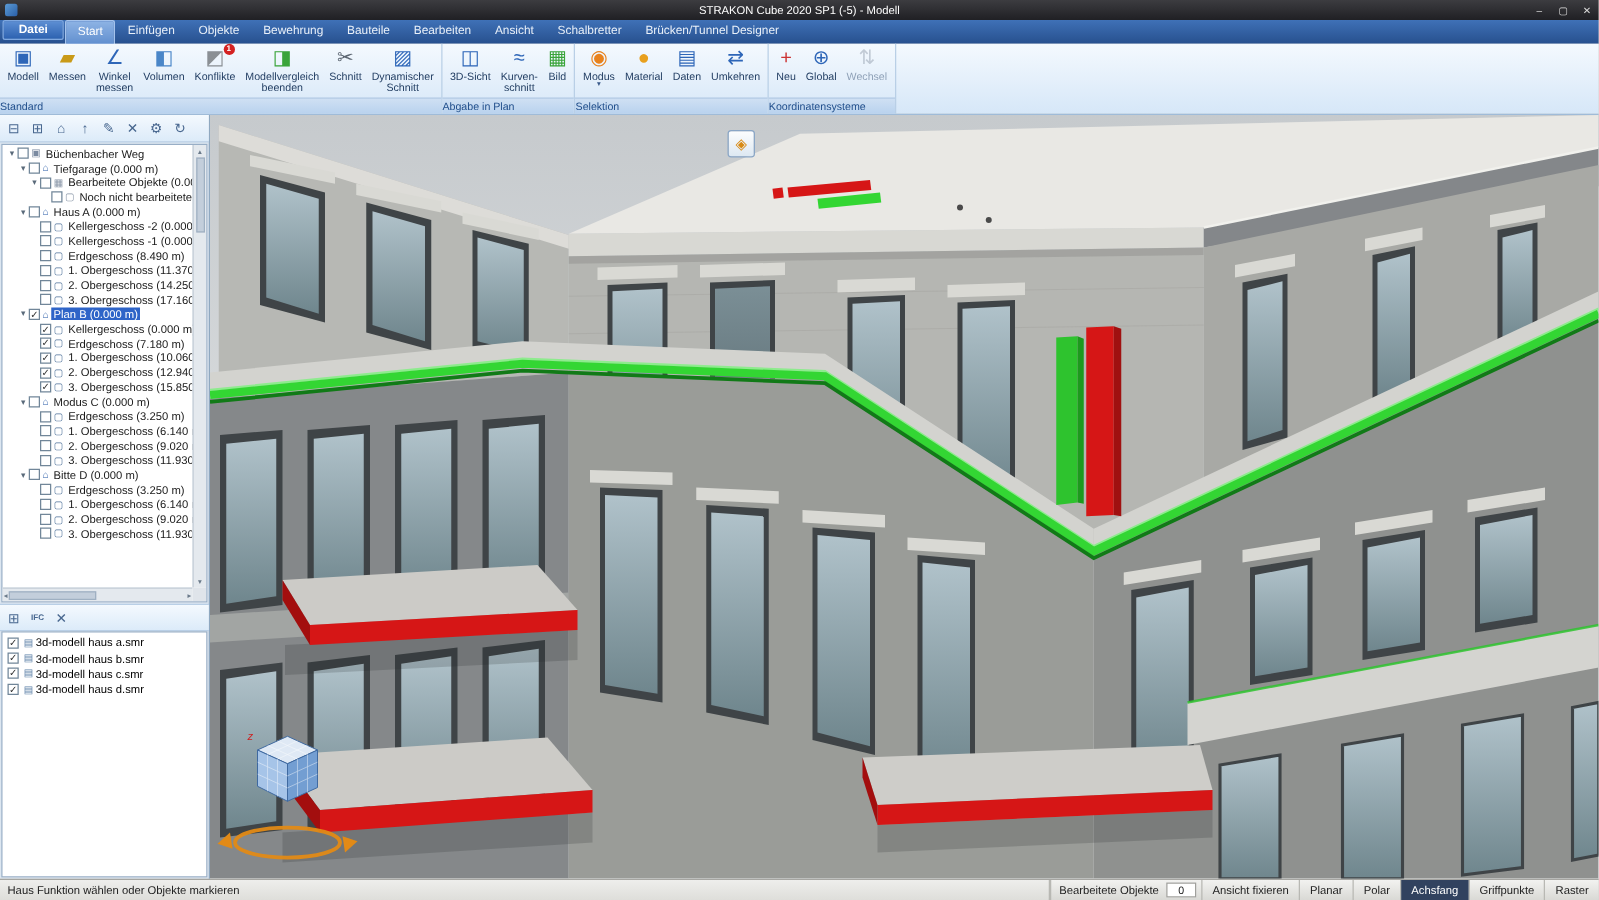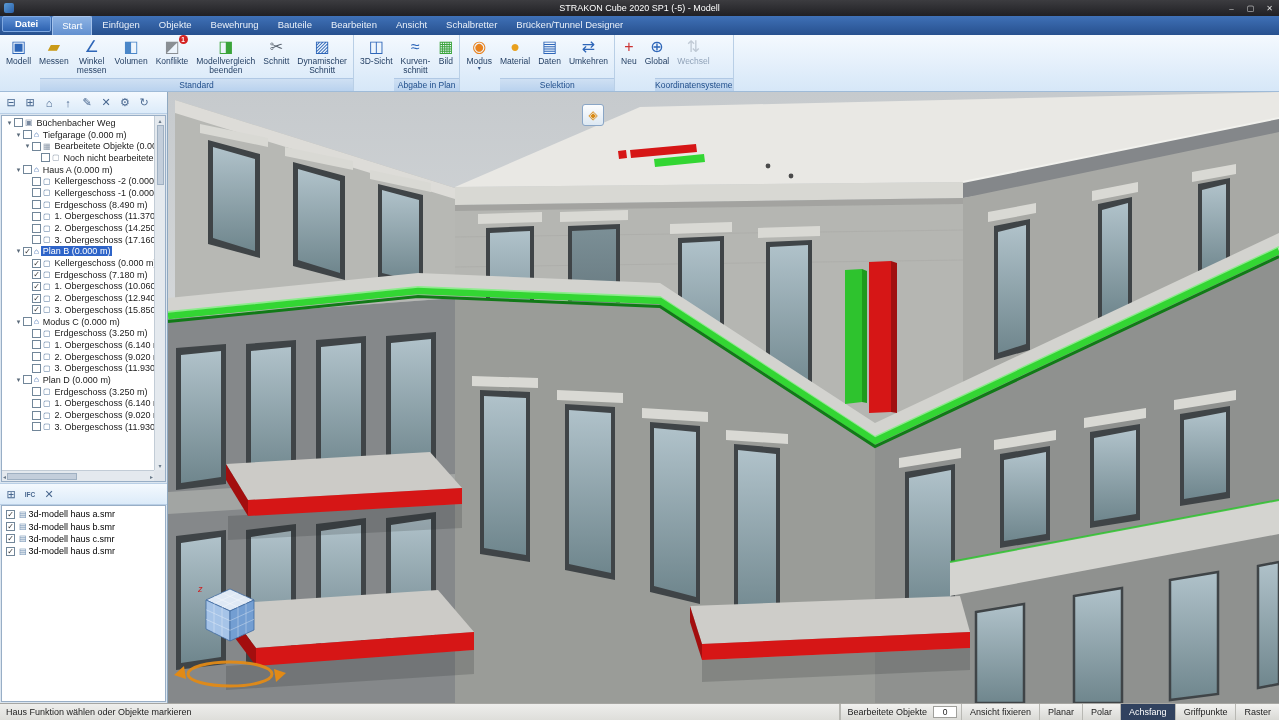--- a/index.html
+++ b/index.html
@@ -32,21 +32,21 @@
   .rbtns{flex:1;display:flex;padding:1px 2px 0 2px;}
   .rbtn{display:flex;flex-direction:column;align-items:center;padding:1px 4px 0 4px;
     font-size:8.5px;color:#1e3a5f;text-align:center;line-height:1.1;border-radius:2px;position:relative;}
   .rbtn.disabled{opacity:.45;}
   .ric{font-size:16px;height:20px;line-height:20px;position:relative;flex:none;}
   .rtext{white-space:pre-line;}
   .badge{position:absolute;top:-2px;right:-8px;background:#d42222;color:#fff;font-size:6.5px;
     width:9px;height:9px;line-height:9px;border-radius:50%;text-align:center;font-weight:bold;}
   .dd{font-size:6px;color:#3a5a8a;line-height:5px;}
   .rglabel{height:13px;background:linear-gradient(#cfe0f3,#b9d2ee);font-size:8.5px;color:#1f4d8a;
-    text-align:center;line-height:12px;border-top:1px solid #b0c8e4;margin-left:40px;}
+    line-height:12px;border-top:1px solid #b0c8e4;}
 
   
   #leftpanel{position:absolute;left:0;top:92px;width:168px;bottom:17px;background:#dce6f0;
     border-right:1px solid #8fa8c0;display:flex;flex-direction:column;}
   .ptoolbar{height:22px;display:flex;align-items:center;gap:1px;padding:0 2px;
     background:linear-gradient(#f4f9fe,#dcebf9);border-bottom:1px solid #b9cfe6;flex:none;}
   .ttb{width:18px;height:17px;display:flex;align-items:center;justify-content:center;
     font-size:11px;color:#48678f;border-radius:2px;}
   .ttb-ifc{font-size:6.5px;font-weight:bold;letter-spacing:0;}
   #tree-wrap{flex:1;margin:1px;background:#fff;border:1px solid #98aec6;position:relative;overflow:hidden;}
@@ -363,21 +363,21 @@
         <div class="trow" style="padding-left: 21px;">
           <span class="texp"></span>
           <span class="cb"></span>
           <span class="ticon" style="color: rgb(82, 116, 156);">▢</span>
           <span class="tlabel">3. Obergeschoss (11.930 m)</span>
         </div>
         <div class="trow" style="padding-left: 12px;">
           <span class="texp">▾</span>
           <span class="cb"></span>
           <span class="ticon" style="color: rgb(36, 88, 166);">⌂</span>
-          <span class="tlabel">Plan D (0.000 m)</span>
+          <span class="tlabel">Bitte D (0.000 m)</span>
         </div>
         <div class="trow" style="padding-left: 21px;">
           <span class="texp"></span>
           <span class="cb"></span>
           <span class="ticon" style="color: rgb(82, 116, 156);">▢</span>
           <span class="tlabel">Erdgeschoss (3.250 m)</span>
         </div>
         <div class="trow" style="padding-left: 21px;">
           <span class="texp"></span>
           <span class="cb"></span>

